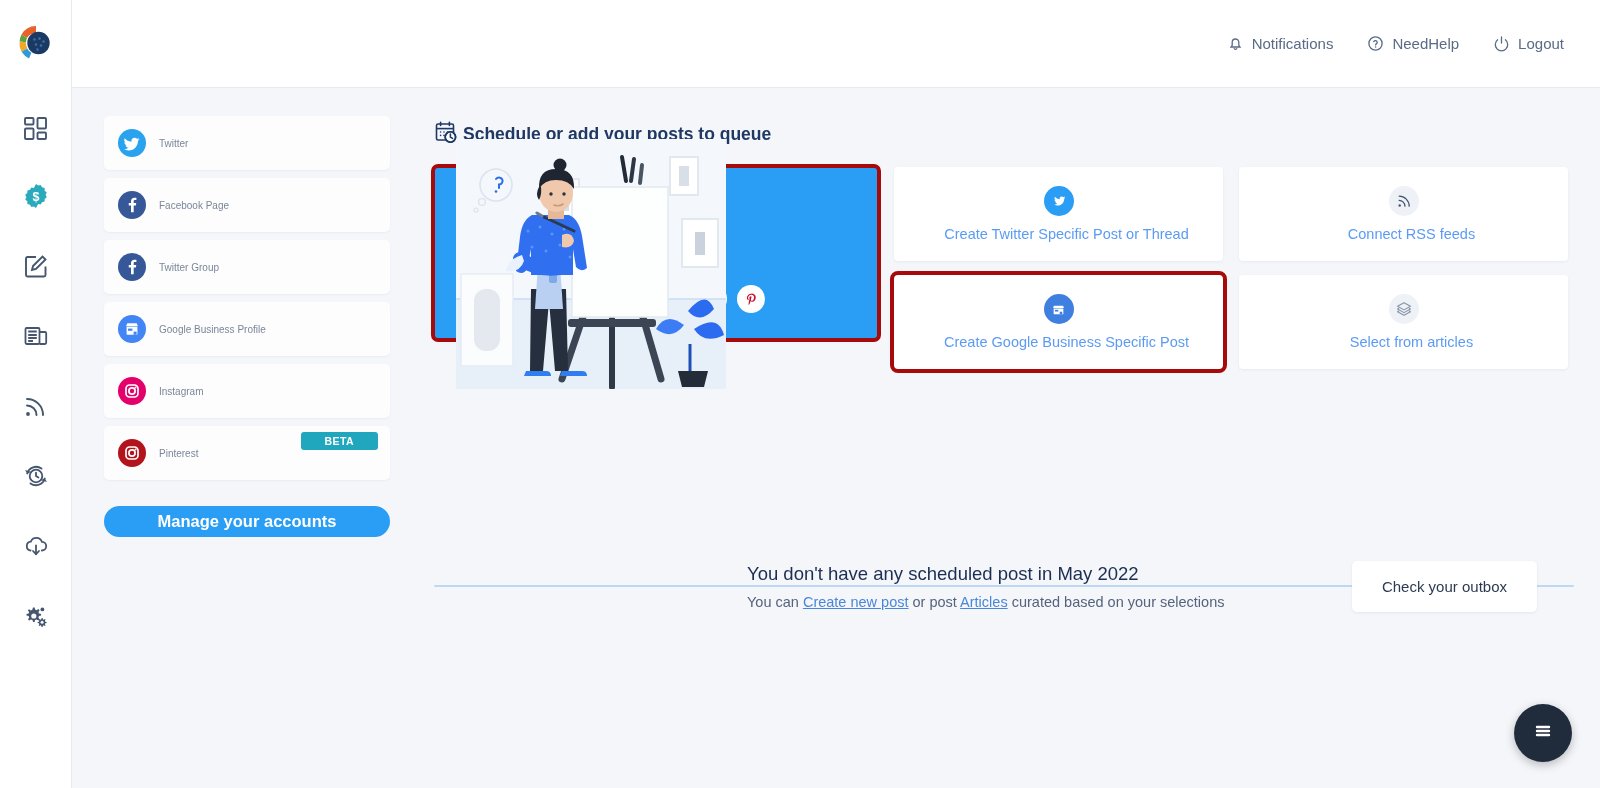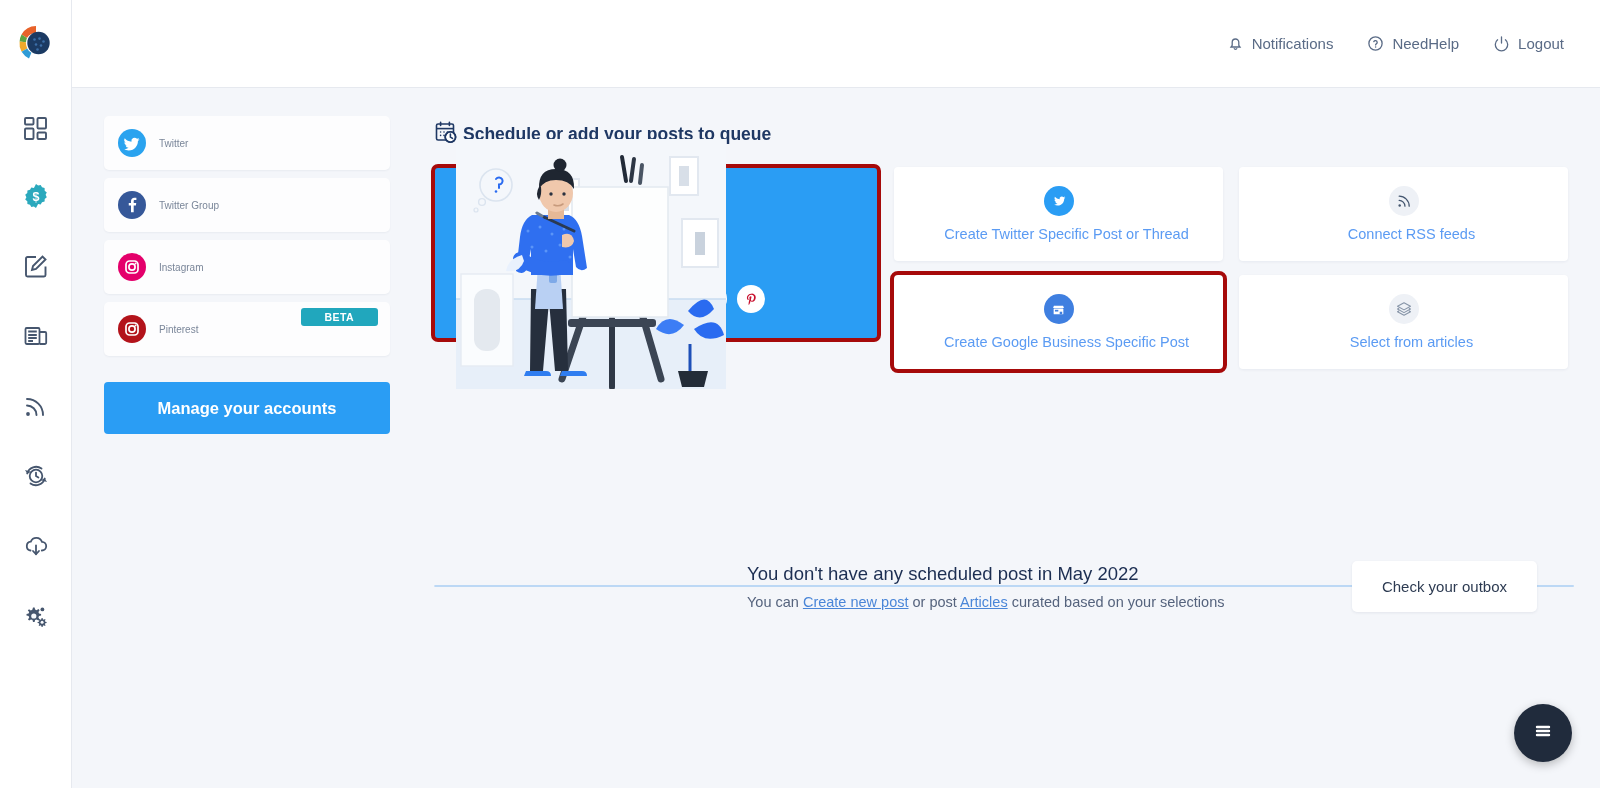--- a/index.html
+++ b/index.html
@@ -64,23 +64,23 @@
   }
   .acct-ico { width: 28px; height: 28px; flex: 0 0 28px; margin-right: 13px; }
   .acct-label { font-size: 10px; color: #7a8699; }
   .beta {
     position: absolute; right: 12px; top: 6px;
     background: #21a7bd; color: #fff;
     font-size: 10.5px; font-weight: bold; letter-spacing: .4px;
     padding: 3px 24px; border-radius: 3px;
   }
   .manage-btn {
-    margin-top: 18px; height: 52px; width: 100%;
+    margin-top: 18px; height: 31px; width: 100%;
     background: #2a9df4; color: #fff;
-    border: none; border-radius: 4px;
+    border: none; border-radius: 16px;
     font-size: 16.5px; font-weight: bold;
     font-family: "Liberation Sans", sans-serif;
     cursor: pointer;
   }
 
   
   .main { flex: 1; padding-left: 44px; min-width: 0; position: relative; }
   .main-head {
     display: flex; align-items: center; gap: 4px;
     margin-bottom: 18px; margin-top: 4px;
@@ -306,33 +306,54 @@
         <div class="acct-row">
           <span class="acct-ico">
             <svg viewBox="0 0 28 28" width="28" height="28">
                 <circle cx="14" cy="14" r="14" fill="#2aa3ef"></circle>
                 <path d="M21.5 10.2c-.6.27-1.2.45-1.86.53.67-.4 1.18-1.03 1.42-1.79-.62.37-1.32.64-2.06.79a3.25 3.25 0 0 0-5.53 2.96 9.22 9.22 0 0 1-6.7-3.4 3.25 3.25 0 0 0 1 4.34c-.52-.02-1.02-.16-1.46-.4v.04c0 1.57 1.12 2.89 2.6 3.19-.46.12-.94.14-1.4.05a3.25 3.25 0 0 0 3.03 2.25 6.52 6.52 0 0 1-4.82 1.35 9.2 9.2 0 0 0 4.97 1.46c5.97 0 9.23-4.94 9.23-9.23l-.01-.42c.63-.46 1.18-1.03 1.6-1.68z" fill="#fff"></path>
               </svg>
           </span>
           <span class="acct-label">Twitter</span>
         </div>
 
+        <div class="acct-row">
+          <span class="acct-ico">
+            <svg viewBox="0 0 28 28" width="28" height="28">
+                <circle cx="14" cy="14" r="14" fill="#365899"></circle>
+                <path d="M15.7 14.6h2.2l.34-2.6H15.7v-1.66c0-.75.21-1.27 1.3-1.27h1.38V6.74c-.24-.03-1.06-.1-2.02-.1-2 0-3.36 1.2-3.36 3.4V12h-2.24v2.6h2.24v6.7h2.7z" fill="#fff"></path>
+              </svg>
+          </span>
+          <span class="acct-label">Facebook Page</span>
+        </div>
 
         <div class="acct-row">
           <span class="acct-ico">
             <svg viewBox="0 0 28 28" width="28" height="28">
                 <circle cx="14" cy="14" r="14" fill="#365899"></circle>
                 <path d="M15.7 14.6h2.2l.34-2.6H15.7v-1.66c0-.75.21-1.27 1.3-1.27h1.38V6.74c-.24-.03-1.06-.1-2.02-.1-2 0-3.36 1.2-3.36 3.4V12h-2.24v2.6h2.24v6.7h2.7z" fill="#fff"></path>
               </svg>
           </span>
           <span class="acct-label">Twitter Group</span>
         </div>
 
 
 
+        <div class="acct-row">
+          <span class="acct-ico">
+            <svg viewBox="0 0 28 28" width="28" height="28">
+                <circle cx="14" cy="14" r="14" fill="#4285f4"></circle>
+                <path d="M8 11.2 L9.3 8.2 H18.7 L20 11.2 Z" fill="#fff"></path>
+                <rect x="8.6" y="11.8" width="10.8" height="8" rx=".7" fill="#fff"></rect>
+                <rect x="10" y="13.6" width="4.4" height="2.2" fill="#4285f4"></rect>
+                <rect x="15.6" y="16.6" width="3" height="3.2" fill="#4285f4"></rect>
+              </svg>
+          </span>
+          <span class="acct-label">Google Business Profile</span>
+        </div>
 
         <div class="acct-row">
           <span class="acct-ico">
             <svg viewBox="0 0 28 28" width="28" height="28">
                 <circle cx="14" cy="14" r="14" fill="#e4006b"></circle>
                 <rect x="8" y="8" width="12" height="12" rx="3.6" fill="none" stroke="#fff" stroke-width="1.7"></rect>
                 <circle cx="14" cy="14" r="3.1" fill="none" stroke="#fff" stroke-width="1.7"></circle>
                 <circle cx="17.6" cy="10.4" r="1" fill="#fff"></circle>
               </svg>
           </span>

